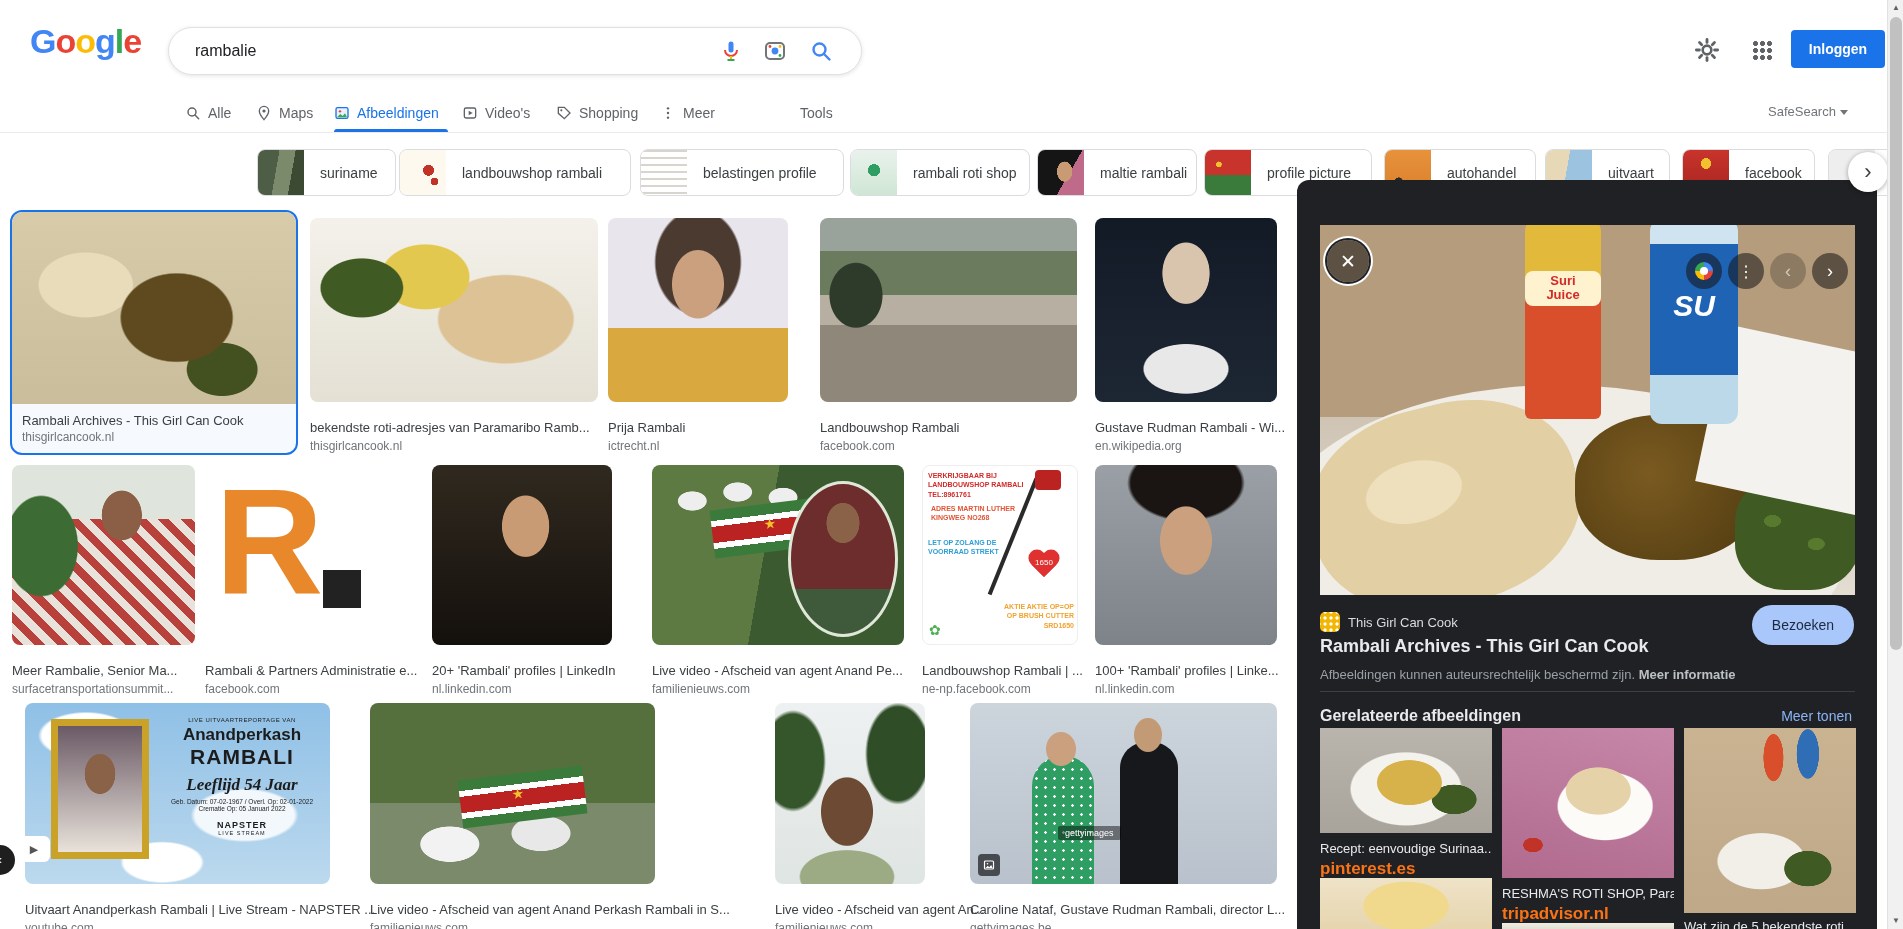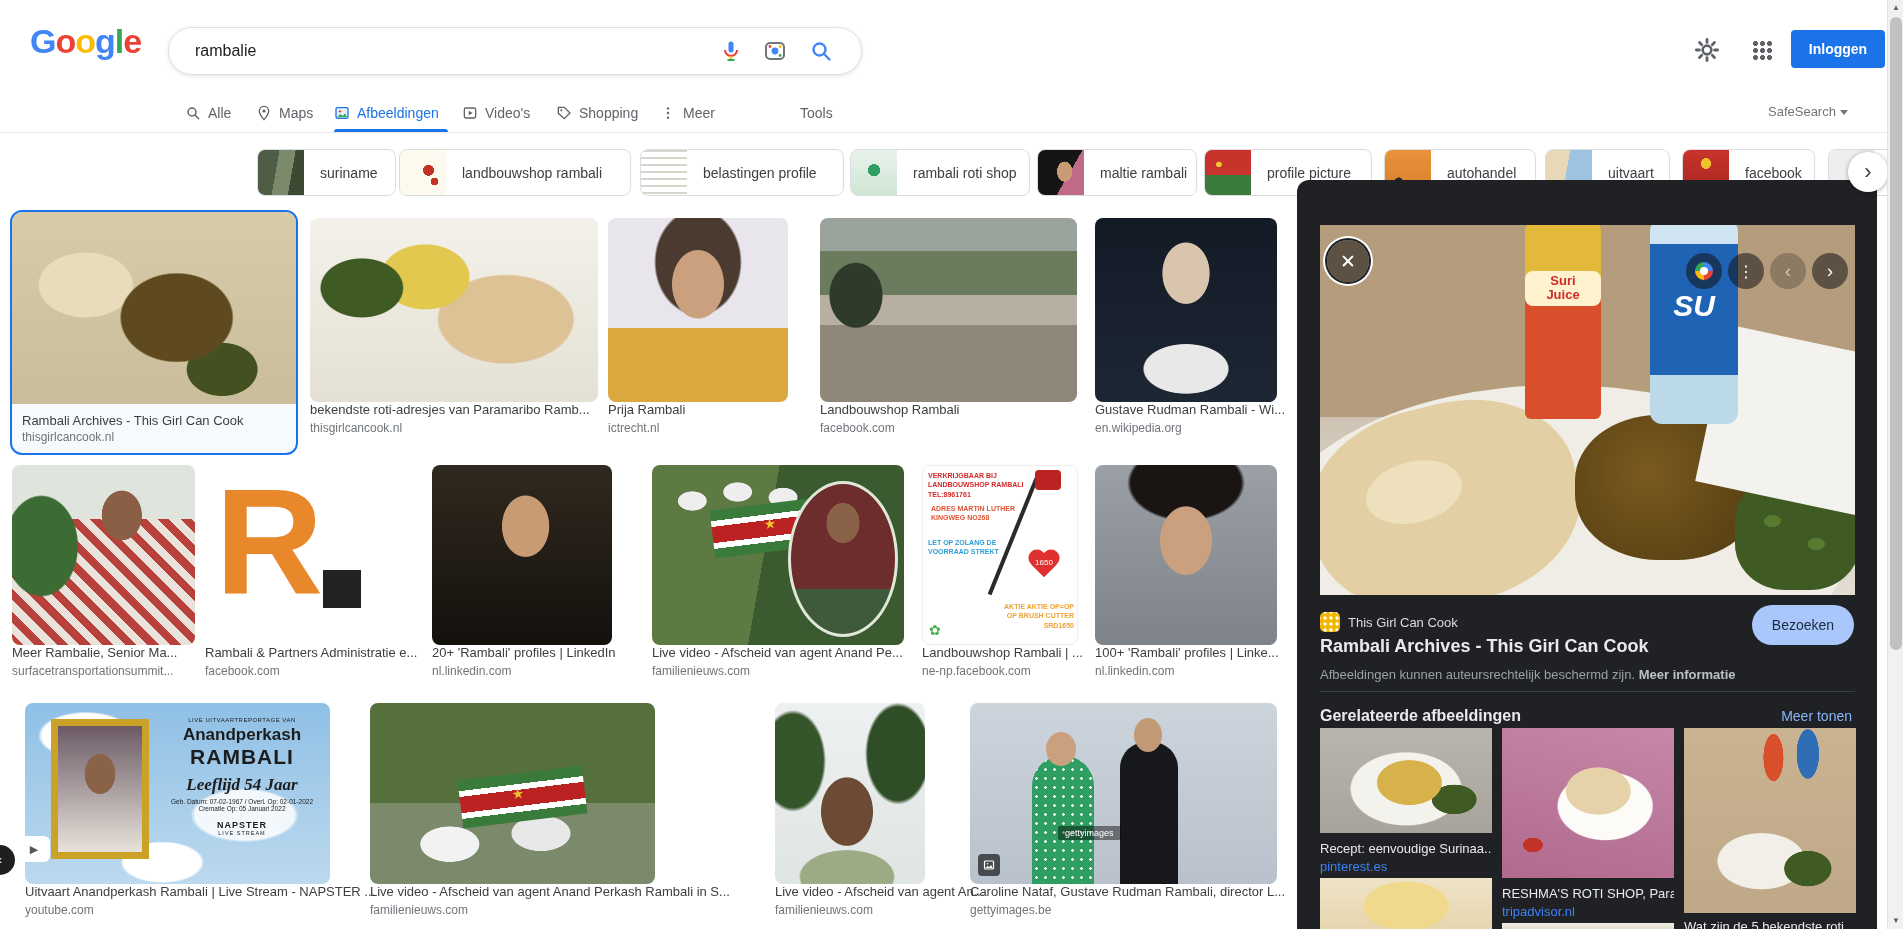--- a/index.html
+++ b/index.html
@@ -47,21 +47,21 @@
   .c6{background:radial-gradient(13px 17px at 58% 48%,#c99b75 0 58%,transparent 60%),linear-gradient(120deg,#151515 0 62%,#c06a8a 62%)}
   .c7{background:radial-gradient(4px 4px at 30% 32%,#f2c12e 0 70%,transparent 75%),linear-gradient(180deg,#c8342c 0 55%,#3a7a3a 55%)}
   .c8{background:radial-gradient(9px 13px at 30% 78%,#2a2a2a 0 58%,transparent 60%),linear-gradient(#e8923c,#d97f2a)}
   .c9{background:linear-gradient(100deg,#e7d9b8 0 45%,#9cc4e0 45%)}
   .c10{background:radial-gradient(9px 9px at 50% 30%,#f2c12e 0 58%,transparent 60%),linear-gradient(#c8342c,#a82420)}
   .c11{background:#eee}
 
   
   .tile{position:absolute;}
   .timg{width:100%;border-radius:8px;position:relative;overflow:hidden;cursor:pointer;}
-  .tcap{margin-top:0;font-size:13px;color:#3c4043;white-space:nowrap;cursor:pointer;}
+  .tcap{margin-top:18px;font-size:13px;color:#3c4043;white-space:nowrap;cursor:pointer;}
   .tdom{margin-top:4px;font-size:12px;color:#70757a;white-space:nowrap;}
   .sel-tile{position:absolute;left:10px;top:210px;width:288px;border:2px solid #1a73e8;border-radius:12px;
      background:#f6faff;overflow:hidden;box-sizing:border-box;}
   .sel-tile .timg{border-radius:10px 10px 0 0;}
   .sel-tile .tcap{margin:9px 10px 2px 10px;}
   .sel-tile .tdom{margin:0 10px 9px 10px;}
 
   .a-food1{background:radial-gradient(95px 75px at 58% 55%,#5e4a1e 0 58%,transparent 60%),radial-gradient(80px 55px at 26% 38%,#e9dcba 0 58%,transparent 60%),radial-gradient(60px 45px at 74% 82%,#42511f 0 58%,transparent 60%),linear-gradient(#d7cba9,#c9bd9b)}
   .a-food2{background:radial-gradient(70px 50px at 18% 38%,#3f5a22 0 58%,transparent 60%),radial-gradient(75px 55px at 40% 32%,#e3c84f 0 58%,transparent 60%),radial-gradient(115px 75px at 68% 55%,#ddc296 0 58%,transparent 60%),linear-gradient(#f3f1ea,#e4e0d4)}
   .a-prija{background:radial-gradient(44px 58px at 50% 36%,#caa07e 0 58%,transparent 60%),radial-gradient(72px 88px at 50% 24%,#4a3a30 0 58%,transparent 61%),linear-gradient(180deg,#e9e5ec 0 60%,#d9a93f 60% 100%)}
@@ -156,21 +156,21 @@
   .p-title{position:absolute;left:23px;top:456px;font-size:18px;font-weight:bold;color:#e8eaed;cursor:pointer;}
   .p-visit{position:absolute;left:455px;top:425px;width:102px;height:40px;border:0;border-radius:20px;background:#a9c7fa;
      color:#1b2a41;font-size:14px;font-family:"Liberation Sans",sans-serif;cursor:pointer;}
   .p-copy{position:absolute;left:23px;top:487px;font-size:13px;color:#9aa0a6;}
   .p-copy b{color:#bdc1c6;cursor:pointer;}
   .p-div{position:absolute;left:23px;top:511px;width:535px;height:1px;background:#3c4043;}
   .p-relhead{position:absolute;left:23px;top:527px;font-size:16px;font-weight:bold;color:#e8eaed;}
   .p-more{position:absolute;right:25px;top:528px;font-size:14px;color:#8ab4f8;cursor:pointer;}
   .rimg{position:absolute;width:172px;cursor:pointer;}
   .rtitle{position:absolute;width:172px;font-size:13px;color:#e8eaed;white-space:nowrap;overflow:hidden;cursor:pointer;}
-  .rdom{position:absolute;width:172px;font-size:13px;color:#3b82f6;}
+  .rdom{position:absolute;width:172px;font-size:17px;color:#f97316;font-weight:bold;}
   .a-rel1{background:radial-gradient(55px 38px at 52% 52%,#d7b24a 0 58%,transparent 60%),radial-gradient(38px 25px at 78% 68%,#3f5a22 0 58%,transparent 60%),radial-gradient(88px 58px at 50% 58%,#f4f2ec 0 62%,transparent 64%),linear-gradient(#b9b4ac,#a8a39b)}
   .a-rel2{background:radial-gradient(55px 40px at 56% 42%,#e6d2a8 0 58%,transparent 60%),radial-gradient(78px 56px at 60% 52%,#fcfbf8 0 60%,transparent 62%),radial-gradient(16px 12px at 18% 78%,#c23327 0 60%,transparent 62%),linear-gradient(15deg,#b06a8e,#c687a8)}
   .a-rel3{background:radial-gradient(40px 30px at 72% 76%,#3f5a22 0 58%,transparent 60%),radial-gradient(72px 46px at 45% 72%,#f2efe8 0 60%,transparent 62%),radial-gradient(17px 40px at 52% 16%,#d94f2b 0 58%,transparent 60%),radial-gradient(19px 42px at 72% 14%,#2f6db5 0 58%,transparent 60%),linear-gradient(#c9b391,#bfa888)}
   .a-rel4{background:radial-gradient(70px 40px at 50% 55%,#f0d98c 0 60%,transparent 62%),linear-gradient(#efe3c8,#e6d5ae)}
   .a-rel5{background:linear-gradient(#efece3,#e3dfd2)}
 
   
   .sbar{position:absolute;left:1887px;top:0;width:16px;height:929px;background:#f1f1f1;border-left:1px solid #e2e2e2;z-index:9;}
   .sb-arrow{position:absolute;left:0;width:16px;height:16px;color:#606060;font-size:8px;text-align:center;line-height:16px;cursor:pointer;}
   .sb-thumb{position:absolute;left:2px;top:17px;width:12px;height:633px;background:#c1c1c1;border-radius:6px;cursor:pointer;}

